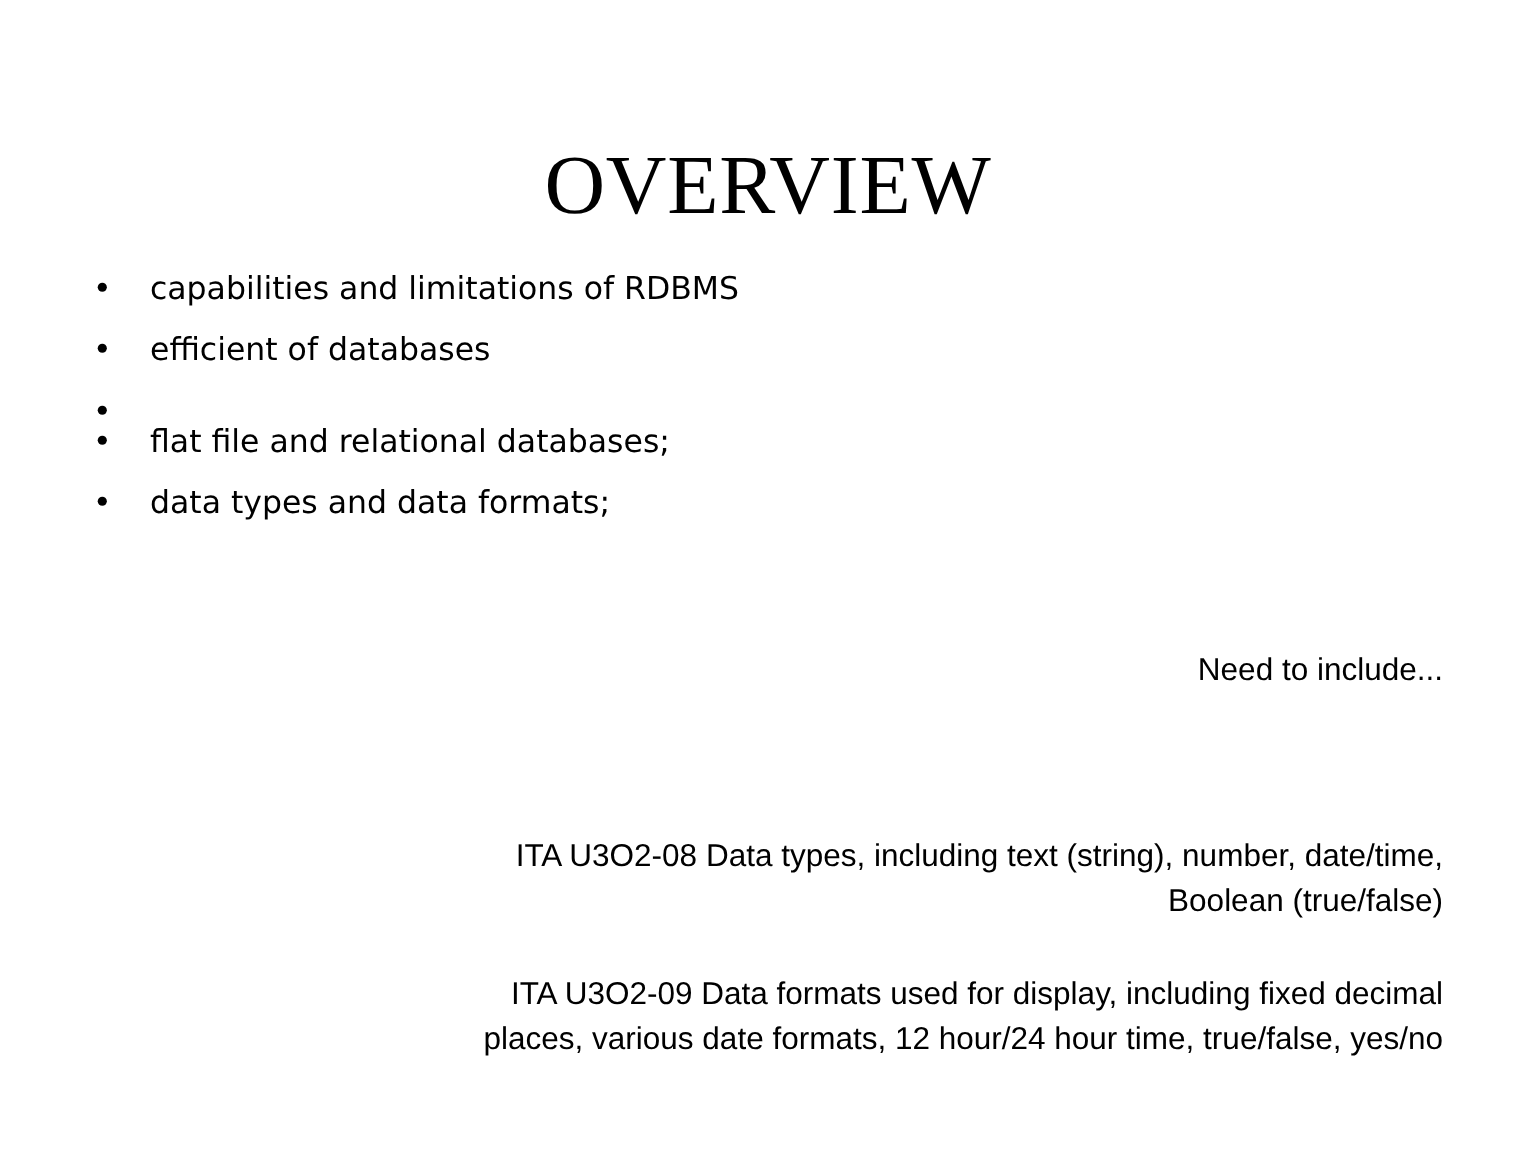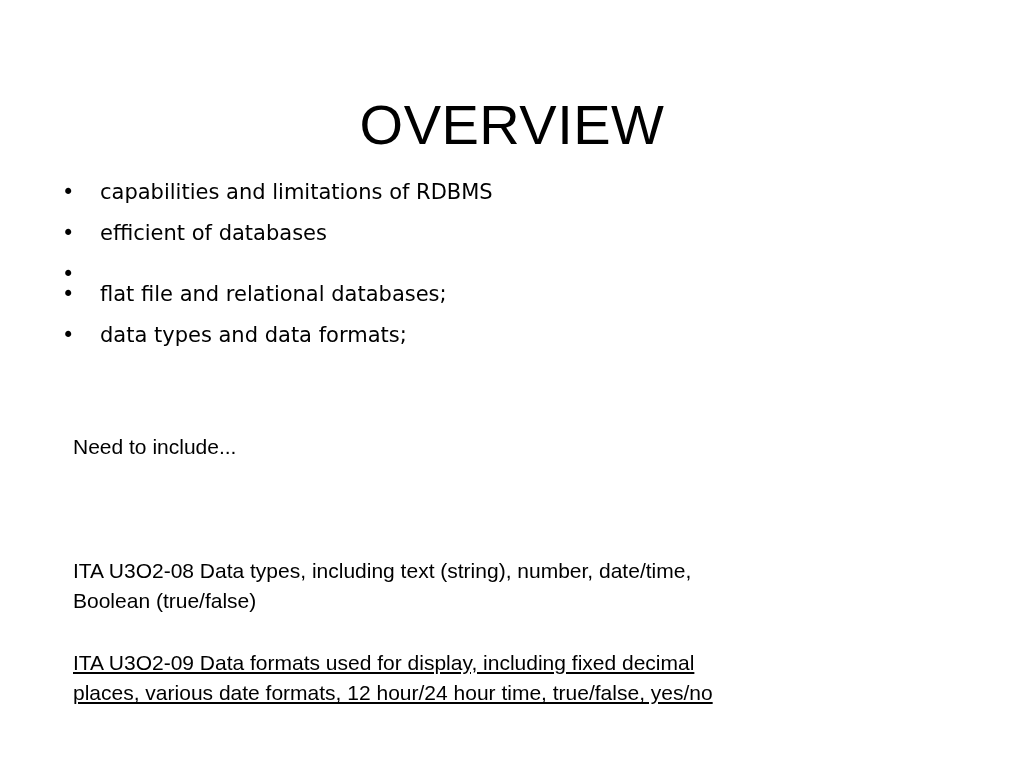--- a/index.html
+++ b/index.html
@@ -23,21 +23,21 @@
   .slide-title {
     position: absolute;
     top: 56px;
     left: 0;
     width: 1024px;
     text-align: center;
     font-size: 56px;
     font-weight: 400;
     letter-spacing: 0.5px;
     line-height: 1.1;
-    font-family: Liberation Sans, sans-serif;
+    font-family: Liberation Serif, serif;
   }
   .bullet-list {
     position: absolute;
     top: 182px;
     left: 60px;
     width: 900px;
     list-style: none;
     margin: 0;
     padding: 0;
   }
@@ -50,29 +50,30 @@
   }
   .bullet-item .bullet-dot {
     position: absolute;
     left: 2px;
     top: 0;
     font-size: 21px;
     line-height: 1.0;
   }
   .body-block {
     position: absolute;
-    left: 73px;
+    left: 62px;
     width: 900px;
     font-size: 21px;
     line-height: 1.45;
     font-family: "Liberation Sans", sans-serif;
+    text-align: right;
   }
   .para-1 { top: 432px; }
   .para-2 { top: 556px; }
-  .para-3 { top: 648px; text-decoration: underline; }
+  .para-3 { top: 648px; }
   .para-line {
     display: block;
     white-space: pre;
   }
 </style>
 </head>
 <body>
 
 <div class="slide">
 

